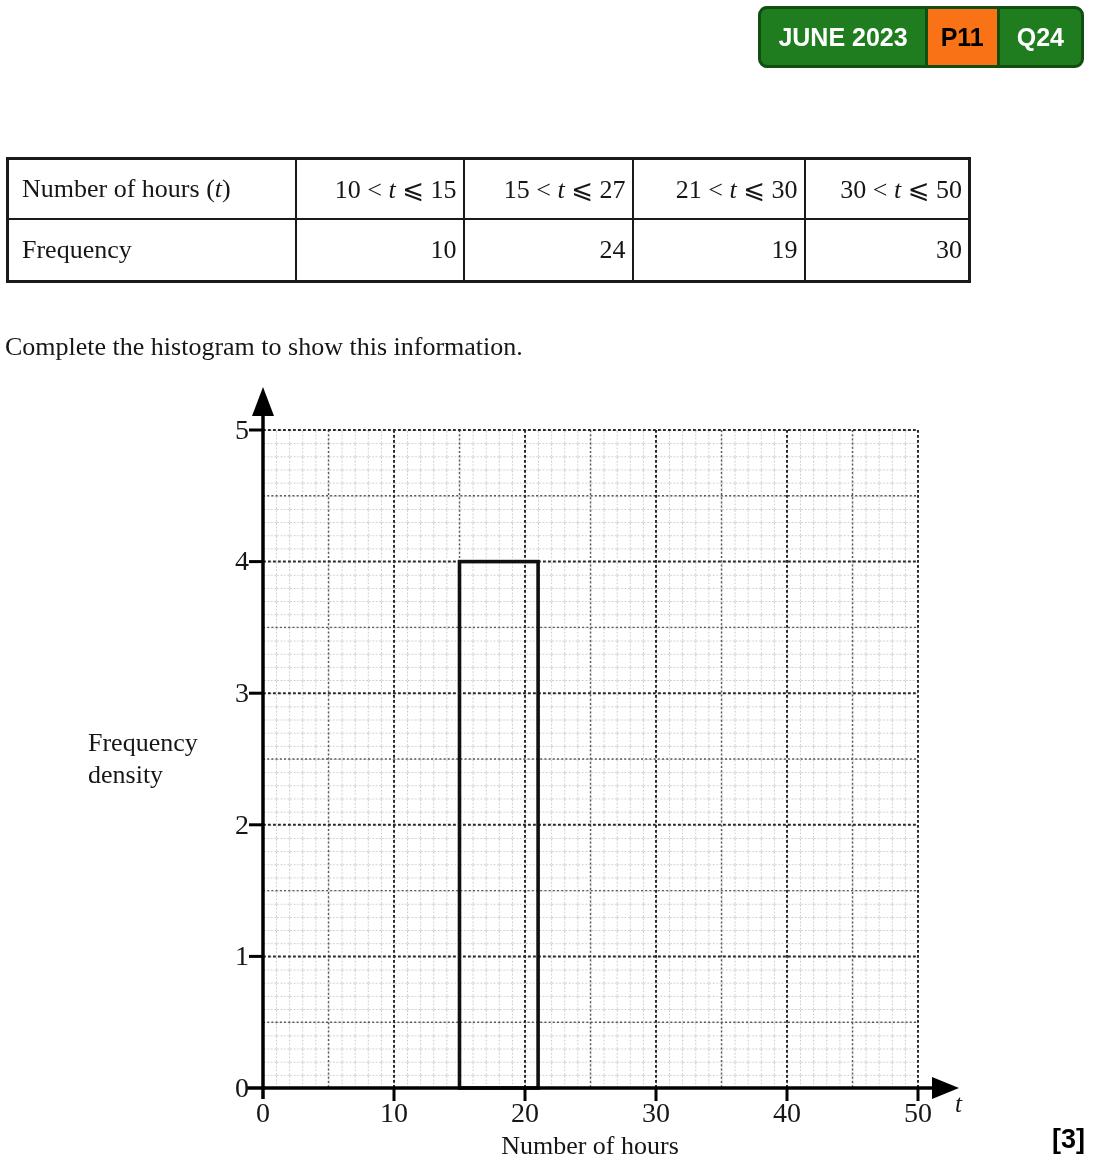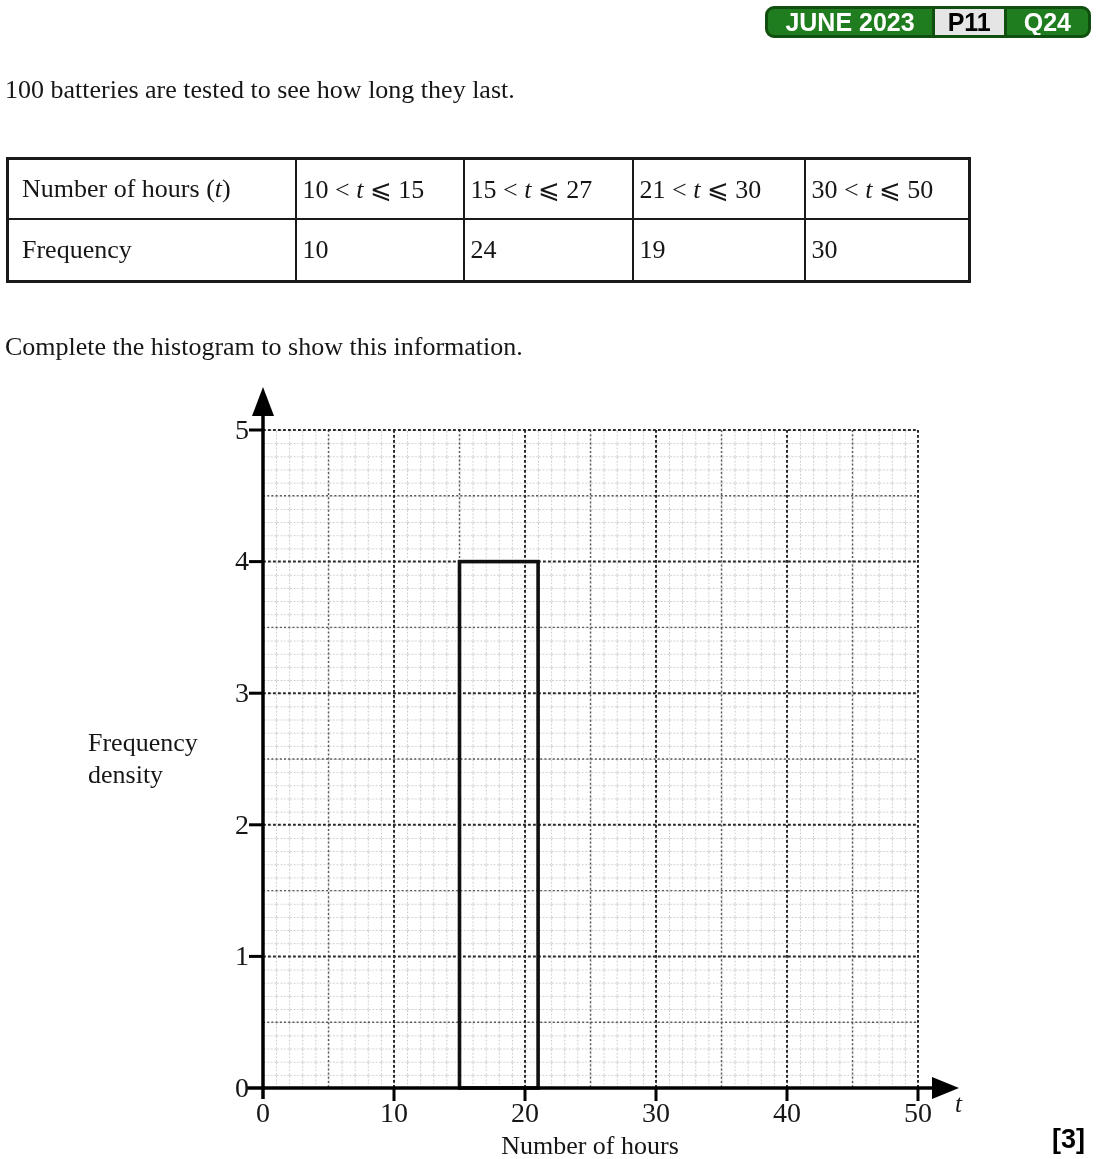--- a/index.html
+++ b/index.html
@@ -5,41 +5,41 @@
   html,body{margin:0;padding:0;}
   body{
     width:1100px;height:1159px;position:relative;background:#ffffff;
     font-family:"Liberation Serif","DejaVu Serif",serif;color:#161616;
     overflow:hidden;
   }
   .page{position:absolute;inset:0;}
 
   
   .badge{
-    position:absolute;top:6px;right:9px;height:32px;box-sizing:border-box;
+    position:absolute;top:6px;right:16px;height:62px;box-sizing:border-box;
     display:flex;align-items:stretch;background:#1f7d1f;
     border:3px solid #114f11;border-radius:9px;overflow:hidden;
     font-family:"Liberation Sans","DejaVu Sans",sans-serif;font-weight:700;font-size:25px;
   }
   .badge .seg{display:flex;align-items:center;padding:0 17px;color:#ffffff;white-space:nowrap;}
-  .badge .seg-white{background:#e5e5e5;color:#000000;padding:0 13px;
+  .badge .seg-white{background:#f97316;color:#000000;padding:0 13px;
     border-left:3px solid #114f11;border-right:3px solid #114f11;}
 
   
   .intro{position:absolute;left:5px;top:74px;font-size:26px;line-height:31px;}
   .instruction{position:absolute;left:5px;top:332px;font-size:26px;text-align:center;}
 
   
   table.results{
     position:absolute;left:6px;top:157px;border-collapse:collapse;
     border:3px solid #1a1a1a;font-size:26px;
     font-family:Liberation Serif, serif;
   }
   table.results td{
-    border:2px solid #1a1a1a;text-align:left;vertical-align:middle;
+    border:2px solid #1a1a1a;text-align:right;vertical-align:middle;
     height:58px;padding:0 6px;
   }
   table.results tr.r2 td{height:60px;}
   table.results td.left{text-align:left;padding-left:13px;}
   i{font-style:italic;}
 
   
   .ylab{position:absolute;left:88px;top:727px;font-size:26px;line-height:32px;}
   svg.chart{position:absolute;left:0;top:380px;}
   .gmaj{stroke:#2a2a2a;stroke-width:2;stroke-dasharray:2.8 2.2;fill:none;}
@@ -61,21 +61,20 @@
 
 <div class="page">
 
   <div class="badge">
     <span class="seg">JUNE 2023</span>
     <span class="seg seg-white">P11</span>
     <span class="seg">Q24</span>
   </div>
 
   <div class="intro">
-    <div>100 batteries are tested to see how long they last.</div>
   </div>
 
   <table class="results">
     <colgroup>
       <col style="width:288px">
         <col style="width:168px">
         <col style="width:169px">
         <col style="width:172px">
         <col style="width:165px">
     </colgroup>

